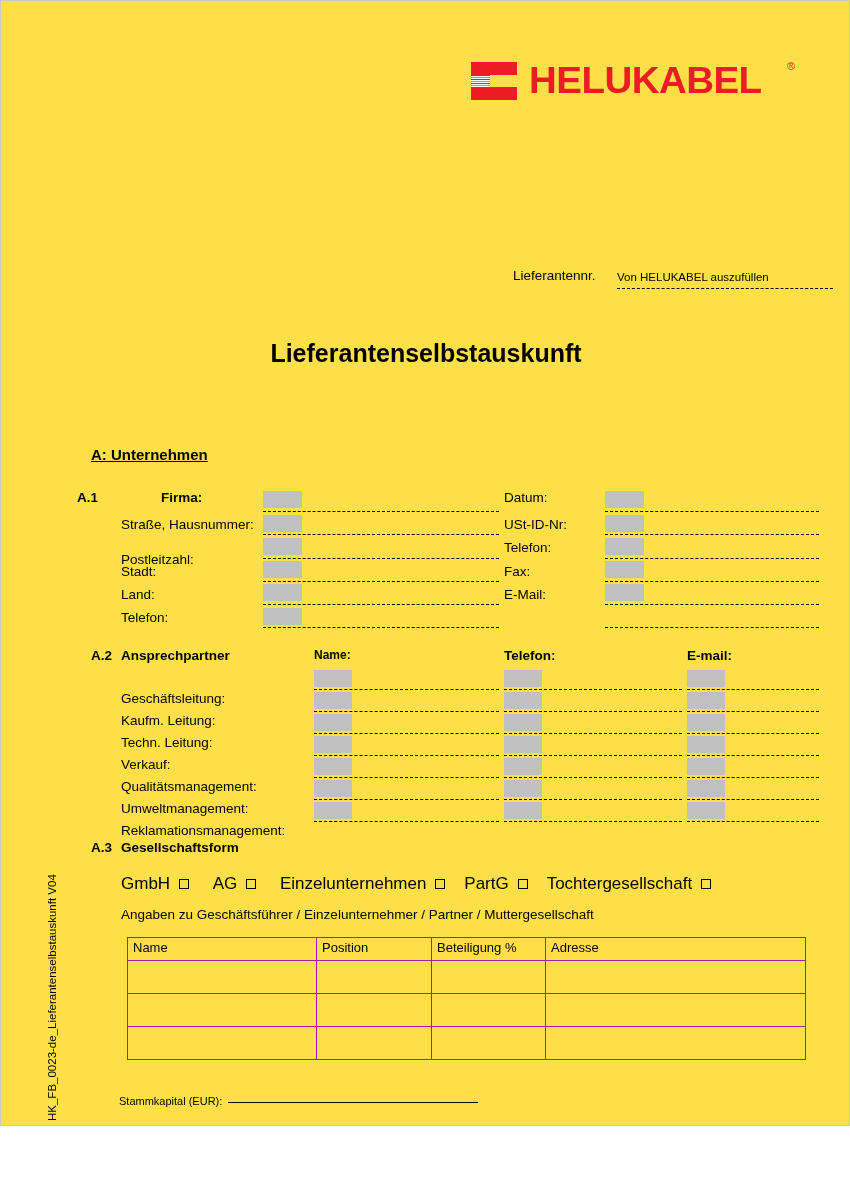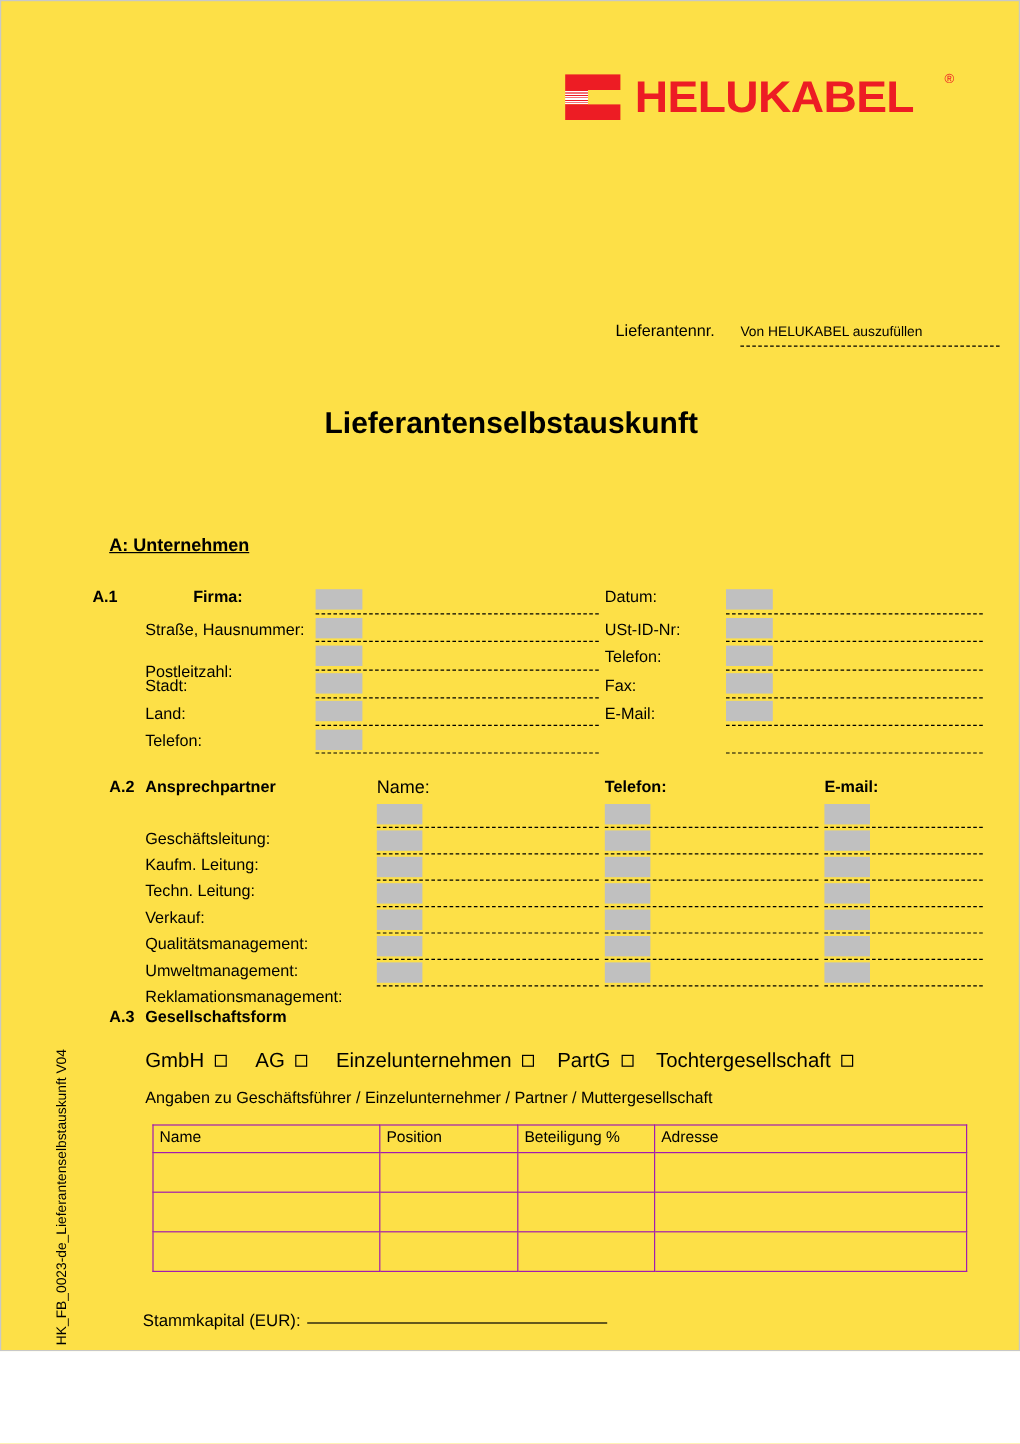--- a/index.html
+++ b/index.html
@@ -145,21 +145,21 @@
   .field-box {
     position: absolute;
     background: #c0c0c0;
     height: 17px;
   }
 
   
   #a2 { position: absolute; top: 647px; left: 0; width: 850px; }
   #a2-num { position: absolute; left: 90px; top: 0; font-size: 13.5px; font-weight: bold; }
   #a2-title { position: absolute; left: 120px; top: 0; font-size: 13.5px; font-weight: bold; }
-  #a2-h-name { position: absolute; left: 313px; top: 0; font-size: 15px; font-weight: normal; }
+  #a2-h-name { position: absolute; left: 313px; top: 0; font-size: 12px; font-weight: bold; }
   #a2-h-tel { position: absolute; left: 503px; top: 0; font-size: 13.5px; font-weight: bold; }
   #a2-h-mail { position: absolute; left: 686px; top: 0; font-size: 13.5px; font-weight: bold; }
   .a2-row-label { position: absolute; left: 120px; font-size: 13.5px; margin-top: 20px; }
 
   
   #a3 { position: absolute; top: 839px; left: 0; width: 850px; }
   #a3-num { position: absolute; left: 90px; top: 0; font-size: 13.5px; font-weight: bold; }
   #a3-title { position: absolute; left: 120px; top: 0; font-size: 13.5px; font-weight: bold; }
   #legal-forms {
     position: absolute;
@@ -208,21 +208,21 @@
   .c-name { width: 178px; }
   .c-pos  { width: 104px; }
   .c-bet  { width: 103px; }
   .c-adr  { width: 249px; }
 
   
   #stammkapital {
     position: absolute;
     top: 1089px;
     left: 118px;
-    font-size: 14px;
+    font-size: 11px;
   }
   #stamm-line {
     display: inline-block;
     width: 250px;
     border-bottom: 1px solid #000;
     margin-left: 6px;
     vertical-align: 2px;
     height: 12px;
   }
   #umsatz {

